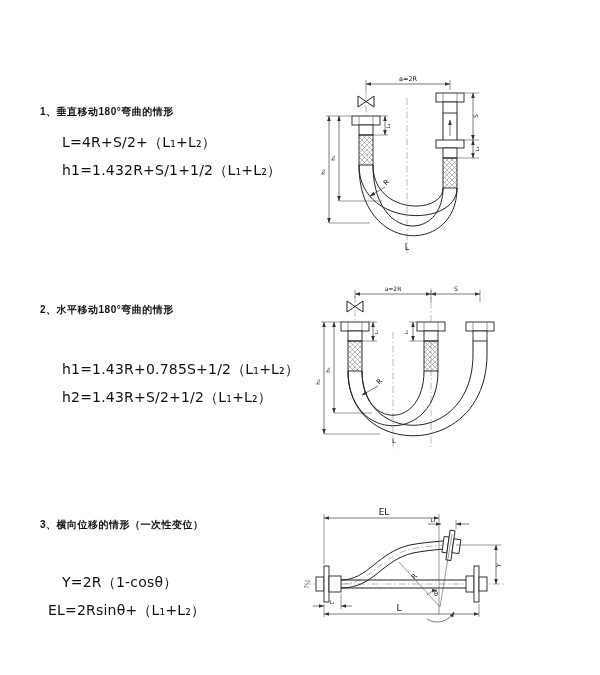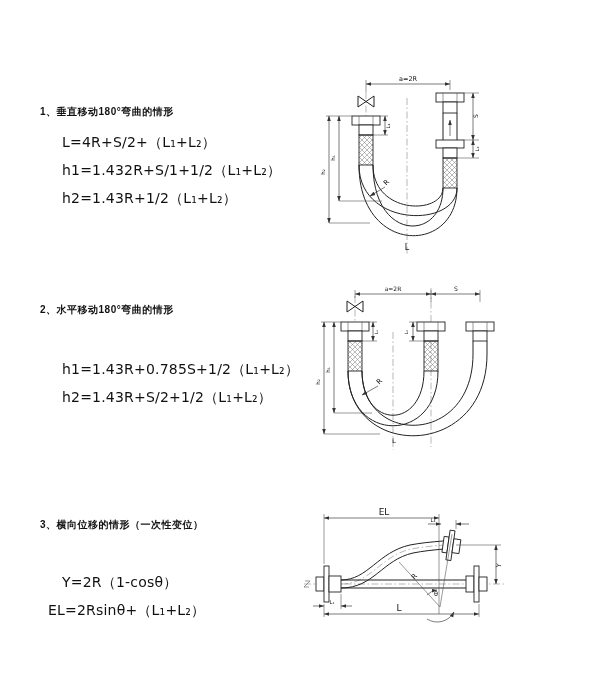--- a/index.html
+++ b/index.html
@@ -20,21 +20,20 @@
 </style>
 </head>
 <body>
 
 <div class="page">
 
 
   <div class="sec-heading" style="left:40px;top:105px">1、垂直移动180°弯曲的情形</div>
   <div class="formula" style="left:62px;top:134px">L=4R+S/2+（L₁+L₂）</div>
   <div class="formula" style="left:62px;top:162px">h1=1.432R+S/1+1/2（L₁+L₂）</div>
-  <div class="formula" style="left:62px;top:190px">h2=1.43R+1/2（L₁+L₂）</div>
 
   <div class="sec-heading" style="left:40px;top:303px">2、水平移动180°弯曲的情形</div>
   <div class="formula" style="left:62px;top:361px">h1=1.43R+0.785S+1/2（L₁+L₂）</div>
   <div class="formula" style="left:62px;top:389px">h2=1.43R+S/2+1/2（L₁+L₂）</div>
 
   <div class="sec-heading" style="left:40px;top:518px">3、横向位移的情形（一次性变位）</div>
   <div class="formula" style="left:62px;top:574px">Y=2R（1-cosθ）</div>
   <div class="formula" style="left:48px;top:602px">EL=2Rsinθ+（L₁+L₂）</div>
 
   <svg style="left:312px;top:70px" width="272" height="192" viewBox="0 0 272 192">

